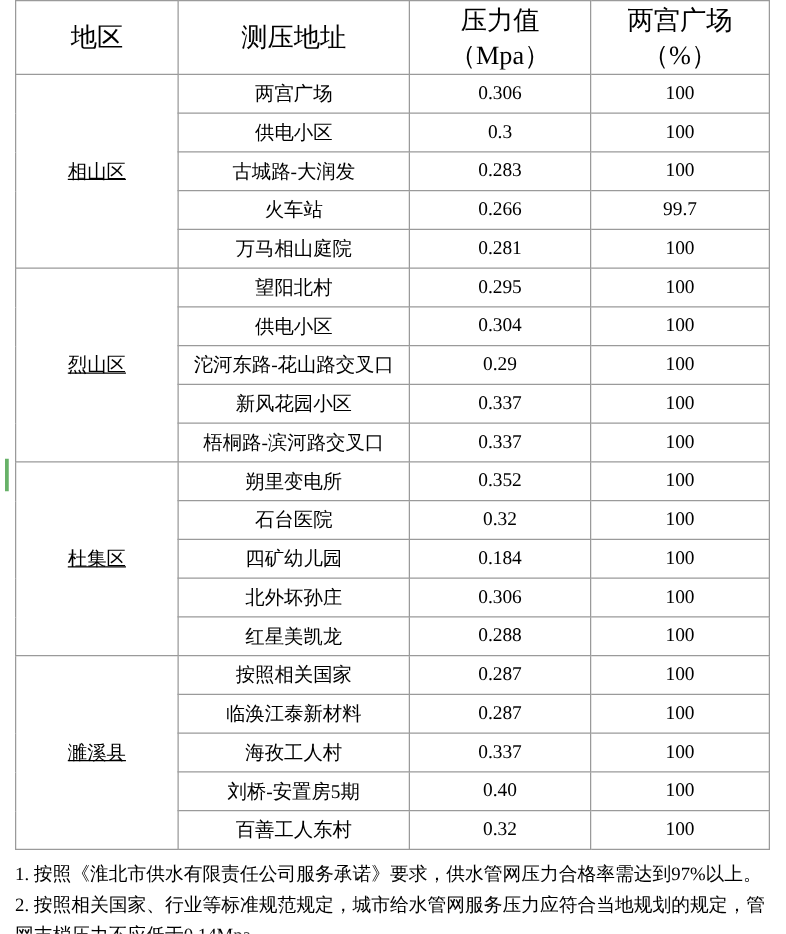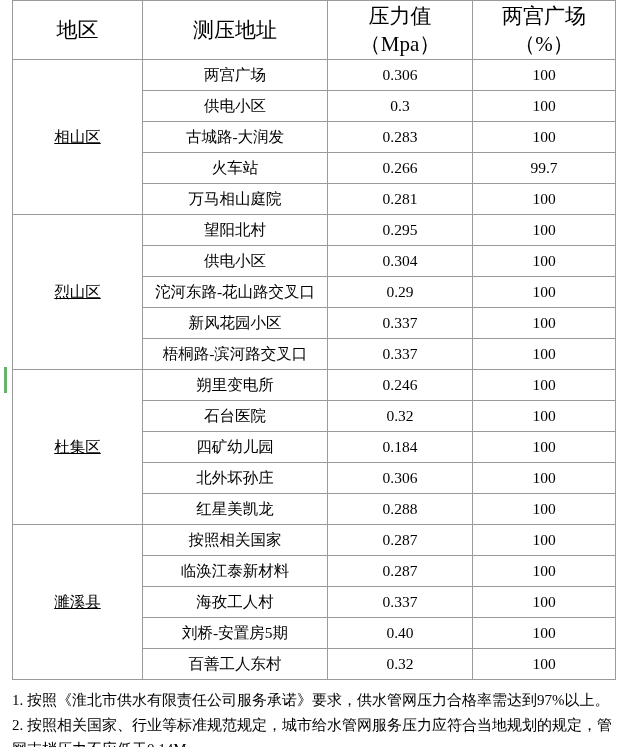--- a/index.html
+++ b/index.html
@@ -153,21 +153,21 @@
           <td class="num">100</td>
         </tr>
         <tr>
           <td>梧桐路-滨河路交叉口</td>
           <td class="num">0.337</td>
           <td class="num">100</td>
         </tr>
         <tr>
           <td class="region-cell" rowspan="5">杜集区</td>
           <td>朔里变电所</td>
-          <td class="num">0.246</td>
+          <td class="num">0.352</td>
           <td class="num">100</td>
         </tr>
         <tr>
           <td>石台医院</td>
           <td class="num">0.32</td>
           <td class="num">100</td>
         </tr>
         <tr>
           <td>四矿幼儿园</td>
           <td class="num">0.184</td>

